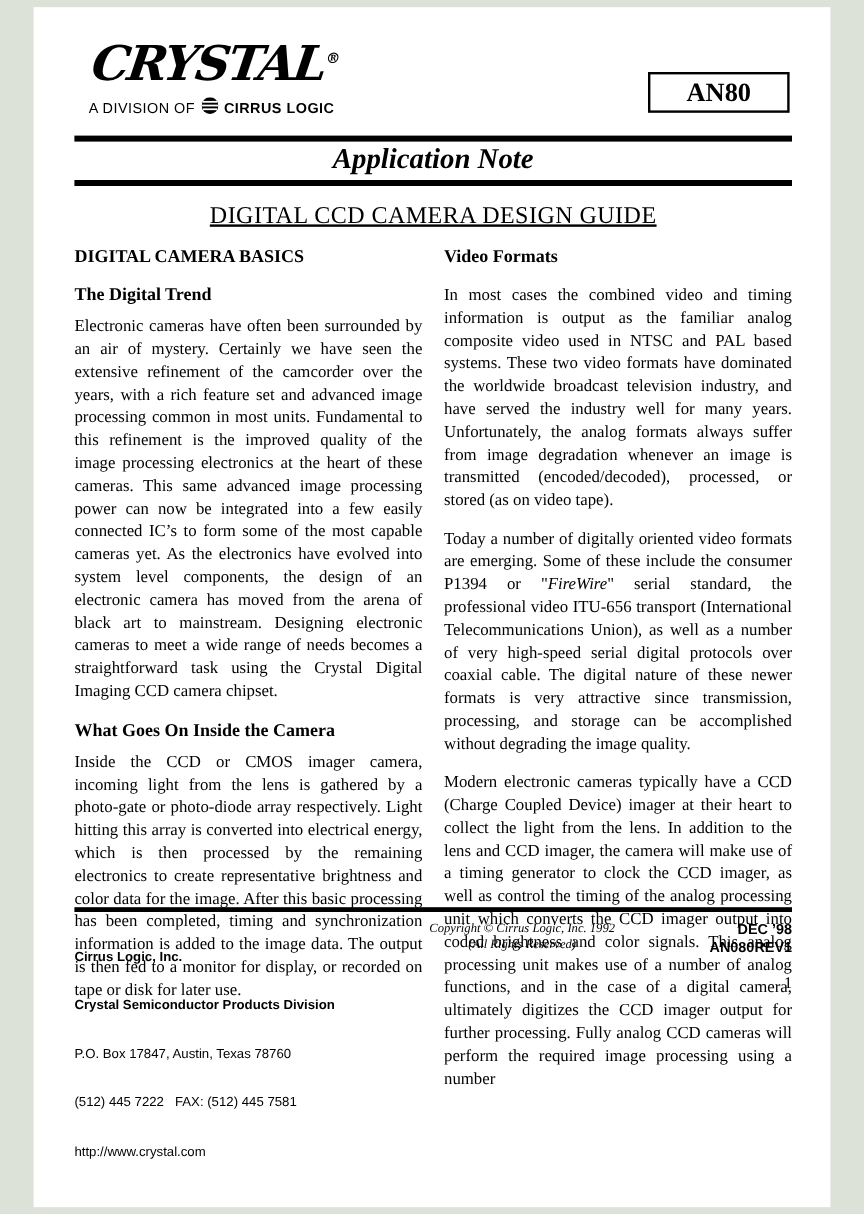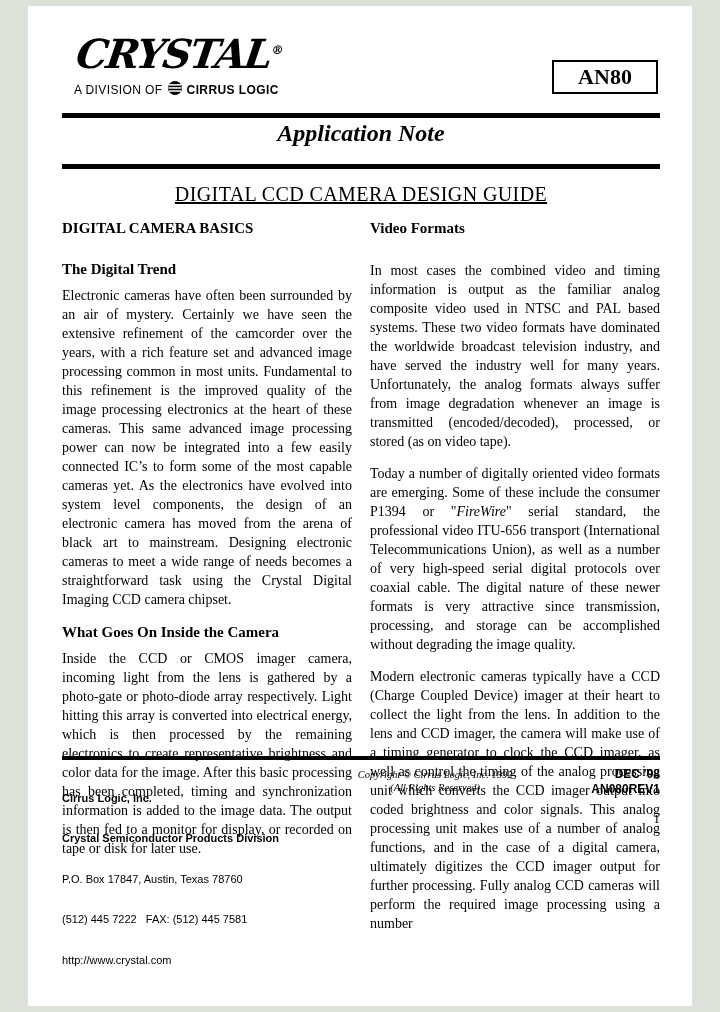--- a/index.html
+++ b/index.html
@@ -52,62 +52,62 @@
     margin-top: 7px;
     display: flex;
     align-items: center;
     gap: 5px;
     font-family: "Liberation Sans", sans-serif;
     font-size: 12px;
     letter-spacing: 0.4px;
   }
   .division-company { font-weight: bold; }
   .an-box {
-    width: 106px;
+    width: 118px;
     height: 34px;
     border: 2px solid var(--ink);
     display: flex;
     align-items: center;
     justify-content: center;
     font-size: 22px;
     font-weight: bold;
     margin-top: 26px;
     margin-right: 2px;
   }
 
   
   .banner { margin-top: 15px; }
   .rule { height: 5px; background: var(--ink); }
   .banner-title {
     text-align: center;
     font-size: 24px;
     font-weight: bold;
     font-style: italic;
-    padding: 2px 0 17px;
+    padding: 2px 0 3px;
   }
   .doc-title {
     text-align: center;
     font-size: 20px;
     font-weight: normal;
     letter-spacing: 0.4px;
     margin: 14px 0 8px;
     text-decoration: underline;
   }
 
   
   .columns {
     display: flex;
     gap: 18px;
     margin-top: 2px;
   }
   .col { flex: 1; min-width: 0; }
   .section-heading {
     font-size: 15px;
     font-weight: bold;
-    margin: 6px 0 24px;
+    margin: 6px 0 14px;
   }
   .sub-heading {
     font-size: 15px;
     font-weight: bold;
     margin: 15px 0 8px;
   }
   .body-text {
     font-size: 14px;
     line-height: 19px;
     text-align: justify;

